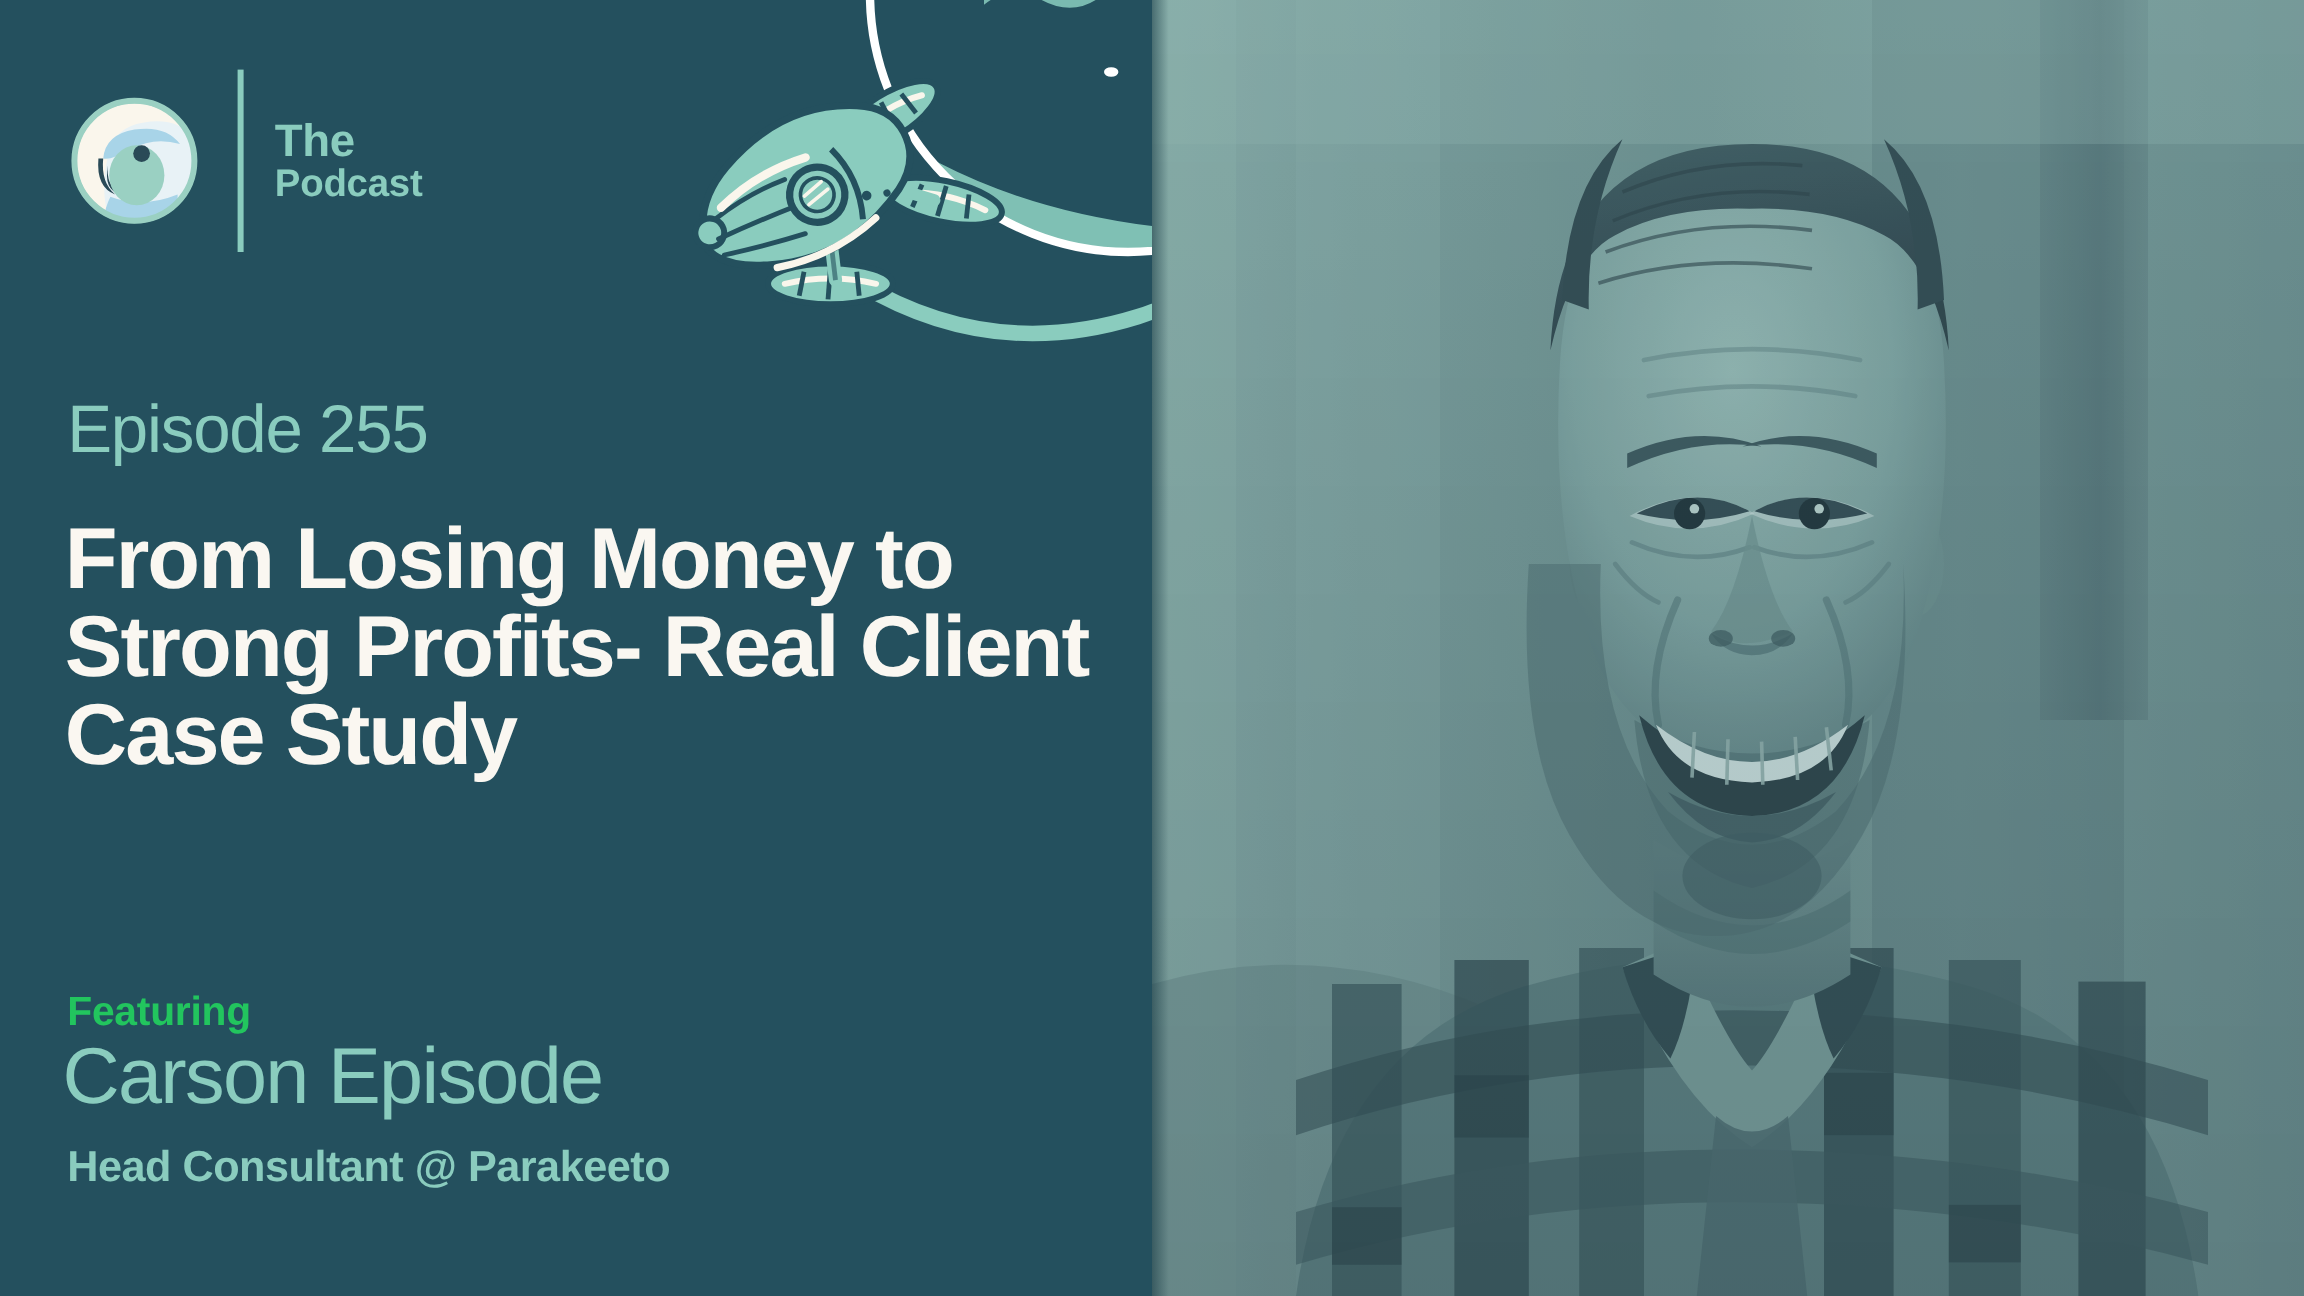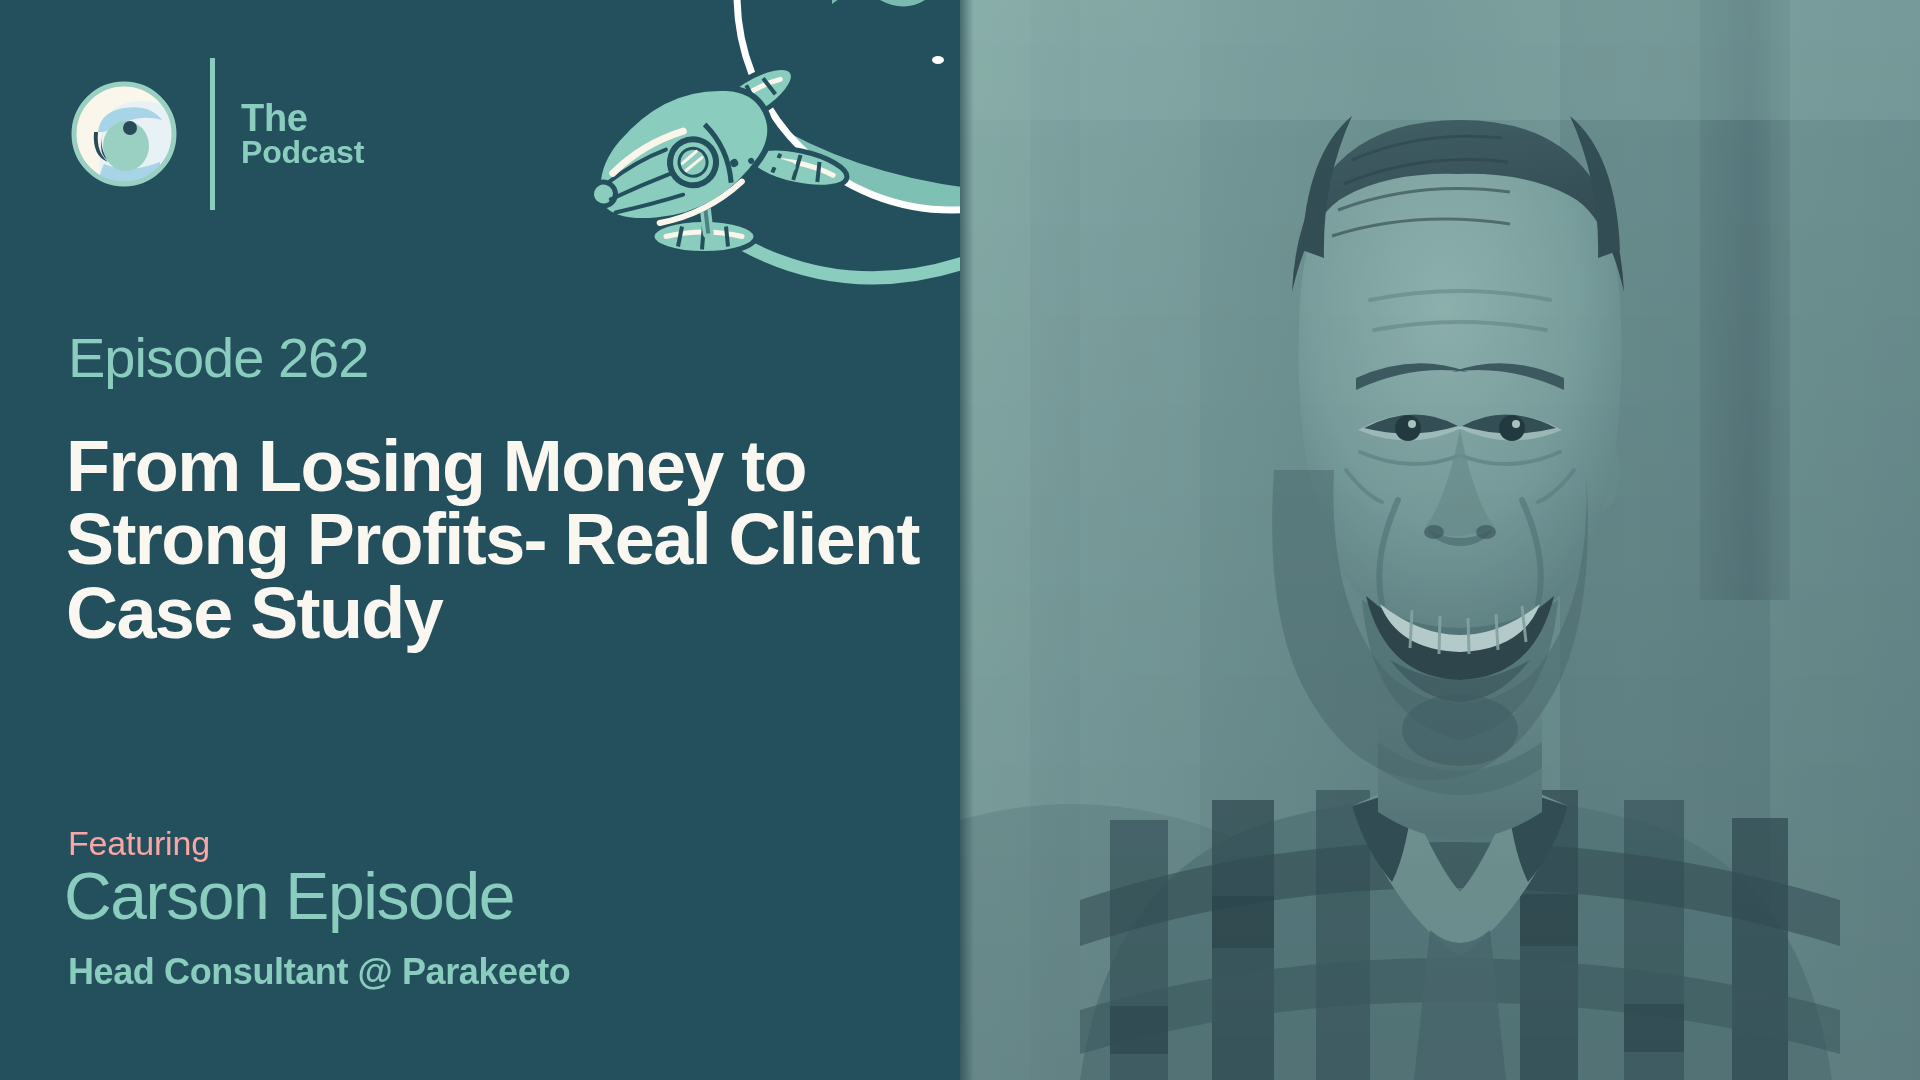--- a/index.html
+++ b/index.html
@@ -10,21 +10,21 @@
     width:1920px;
     height:1080px;
     overflow:hidden;
     background:#24505e;
     font-family:"Liberation Sans", sans-serif;
   }
 
   
   .left-panel{
     position:absolute;
-    left:12px; top:0;
+    left:0; top:0;
     width:960px; height:1080px;
     background:#24505e;
     overflow:hidden;
   }
 
   
   .brand{
     position:absolute;
     left:56px; top:58px;
     display:flex;
@@ -93,23 +93,23 @@
     width:860px;
     color:#FAF7F1;
     font-size:72px;
     font-weight:bold;
     letter-spacing:-1.6px;
     line-height:1.02;
   }
   .featuring-label{
     position:absolute;
     left:56px; top:826px;
-    color:#fca5a5;
+    color:#22c55e;
     font-size:34px;
-    font-weight:400;
+    font-weight:700;
     letter-spacing:-0.2px;
     line-height:1;
   }
   .guest-name{
     position:absolute;
     left:52px; top:862px;
     color:#8ACCBE;
     font-size:66px;
     font-weight:400;
     letter-spacing:-1.4px;
@@ -316,21 +316,21 @@
       </div>
 
       <div class="brand-rule"></div>
 
       <div class="brand-words">
         <span class="bw-the">The</span>
         <span class="bw-podcast">Podcast</span>
       </div>
     </div>
 
-    <div class="episode-label">Episode 262</div>
+    <div class="episode-label">Episode 255</div>
     <div class="episode-title">From Losing Money to Strong Profits- Real Client Case Study</div>
 
     <div class="featuring-label">Featuring</div>
     <div class="guest-name">Carson Episode</div>
     <div class="guest-role">Head Consultant @ Parakeeto</div>
   </div>
 
   <div class="photo-panel">
     <div class="photo-inner">
       <svg viewBox="0 0 960 1080" width="960" height="1080" preserveAspectRatio="xMidYMid slice">

